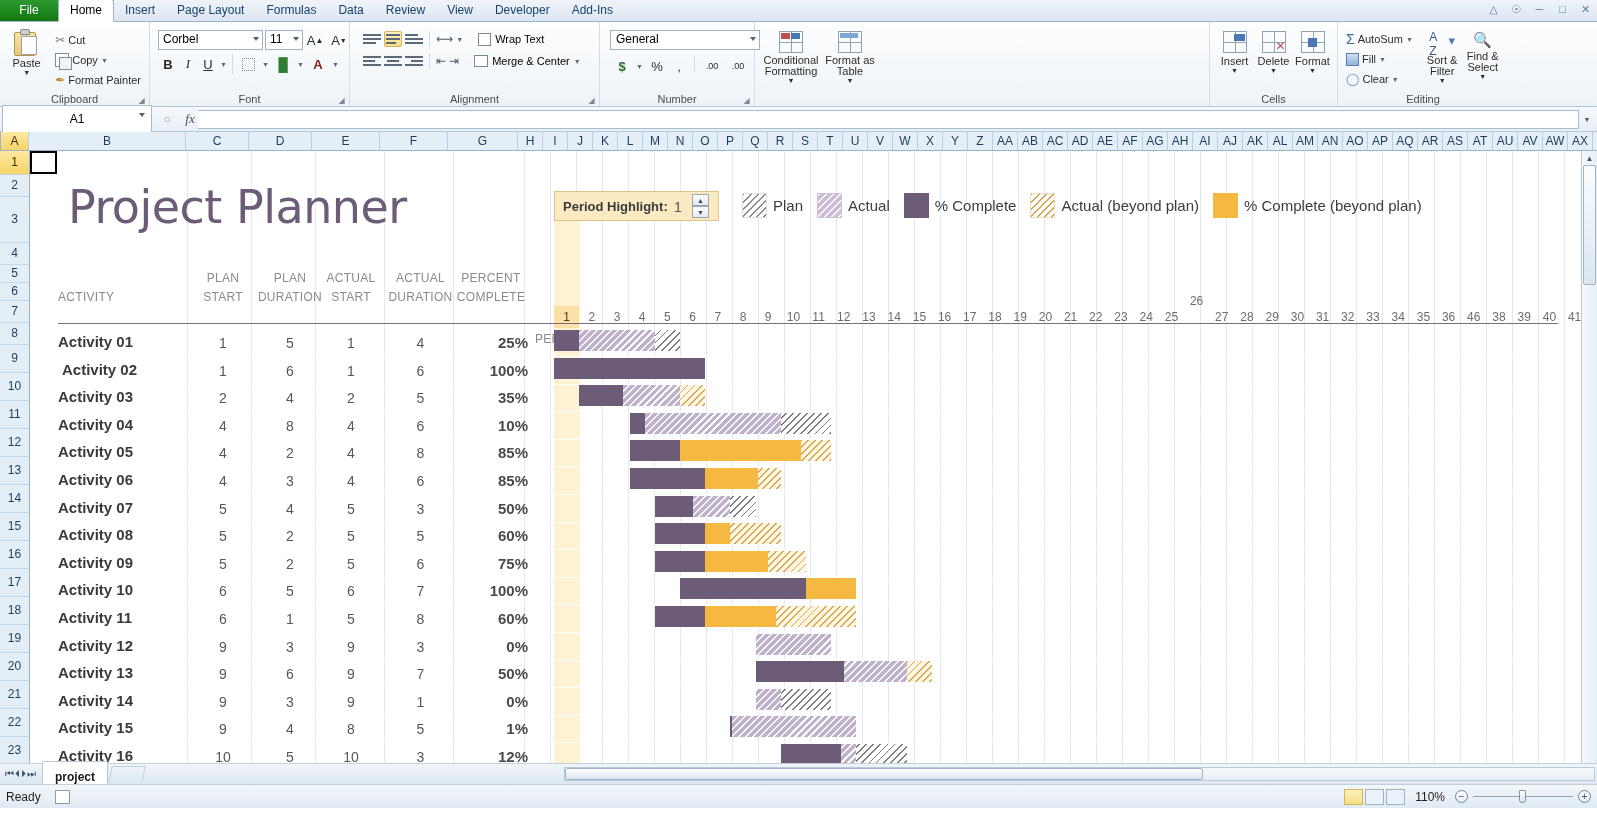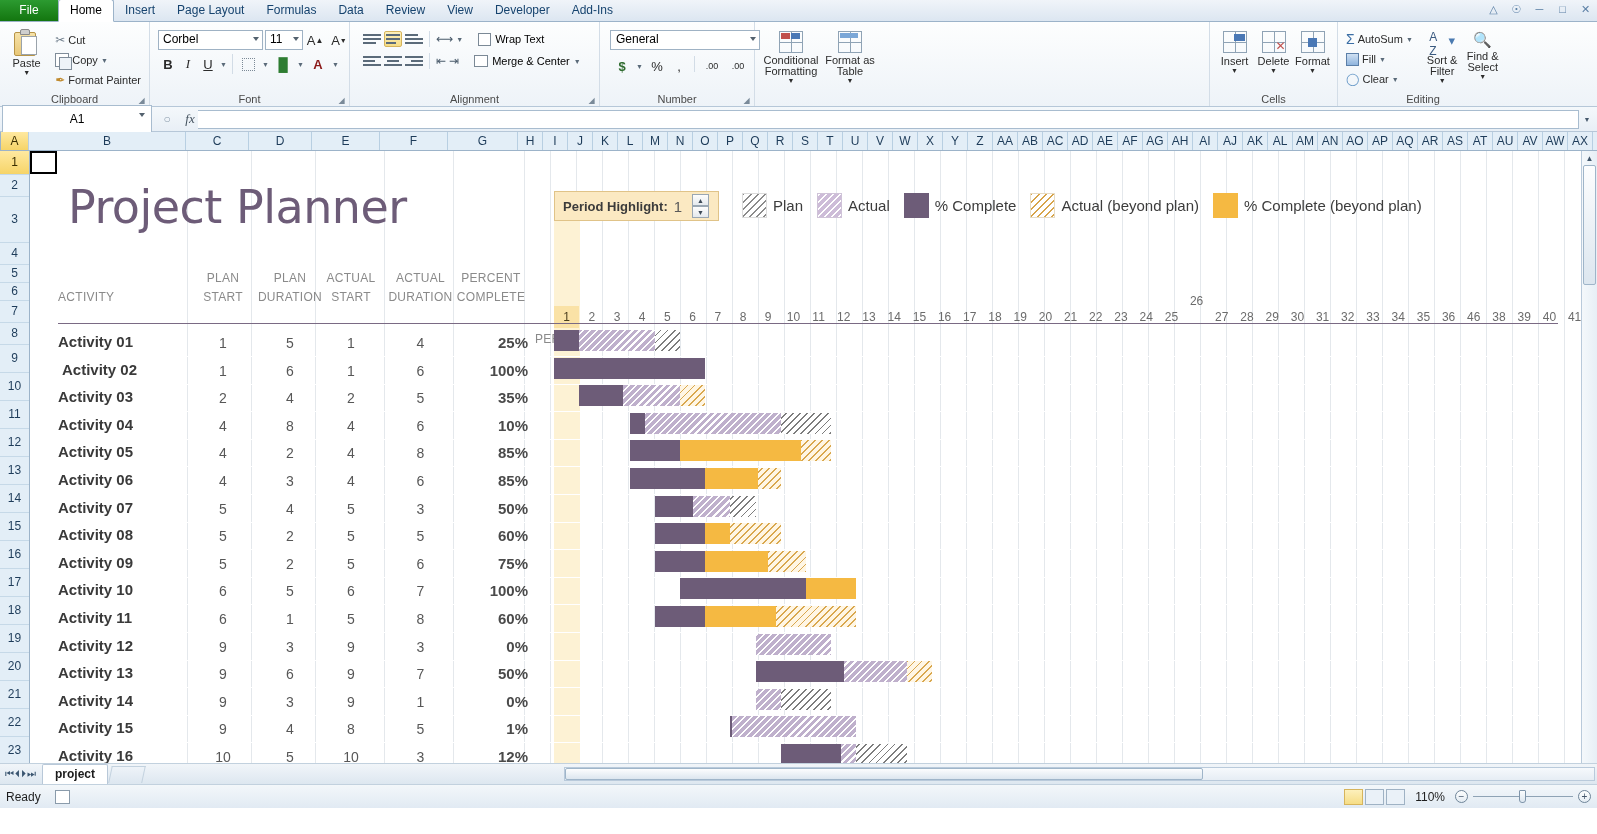--- a/index.html
+++ b/index.html
@@ -182,21 +182,21 @@
     background-image:repeating-linear-gradient(135deg,#7d7d7d 0 1.3px,rgba(0,0,0,0) 1.3px 5px);}
   .b-actual{ background:#bfb0cc;
     background-image:repeating-linear-gradient(135deg,#ffffff 0 1.6px,rgba(0,0,0,0) 1.6px 5px);}
   .b-complete{ background:#6d5c78; }
   .b-beyond{ background:#fff6e4;
     background-image:repeating-linear-gradient(135deg,#d9a84f 0 1.3px,rgba(0,0,0,0) 1.3px 5px);}
   .b-cbeyond{ background:#f5b942; }
   .sheettabs{ height:21px; background:linear-gradient(#f1f5f9,#dde7f0); display:flex; align-items:center;
     padding-left:3px; border-top:1px solid #c2d1de; position:relative;}
   .navbtns{ display:flex; gap:1px; color:#3a5570; font-size:10px; padding:0 6px 0 2px;}
-  .stab{ font-size:12px; padding:2px 12px 3px; background:#fff; border:1px solid #b8c8d8;
+  .stab{ font-size:12px; padding:8px 12px 3px; background:#fff; border:1px solid #b8c8d8;
     border-bottom:none; border-radius:2px 2px 0 0; font-weight:bold; color:#1a1a1a;}
   .stab2{ width:34px; height:17px; background:linear-gradient(#eef3f8,#dde7f0);
     border:1px solid #c2d1de; border-bottom:none; margin-left:2px; position:relative;
     transform:skewX(-12deg);}
   .statusbar{ height:24px; background:linear-gradient(#f3f7fa,#e1eaf3); border-top:1px solid #c2d1de;
     display:flex; align-items:center; padding:0 6px; font-size:12px; color:#1e1e1e; position:relative;}
   .viewbtns{ display:flex; gap:2px; margin-left:auto; align-items:center; }
   .vb{ width:19px;height:16px; border:1px solid #9fb2c4; background:#eaf1f8; position:relative;}
   .vb.on{ background:linear-gradient(#fdf0bc,#f6dd86); border-color:#d6b45c;}
   .zoomtxt{ margin:0 8px; font-size:12px;}

